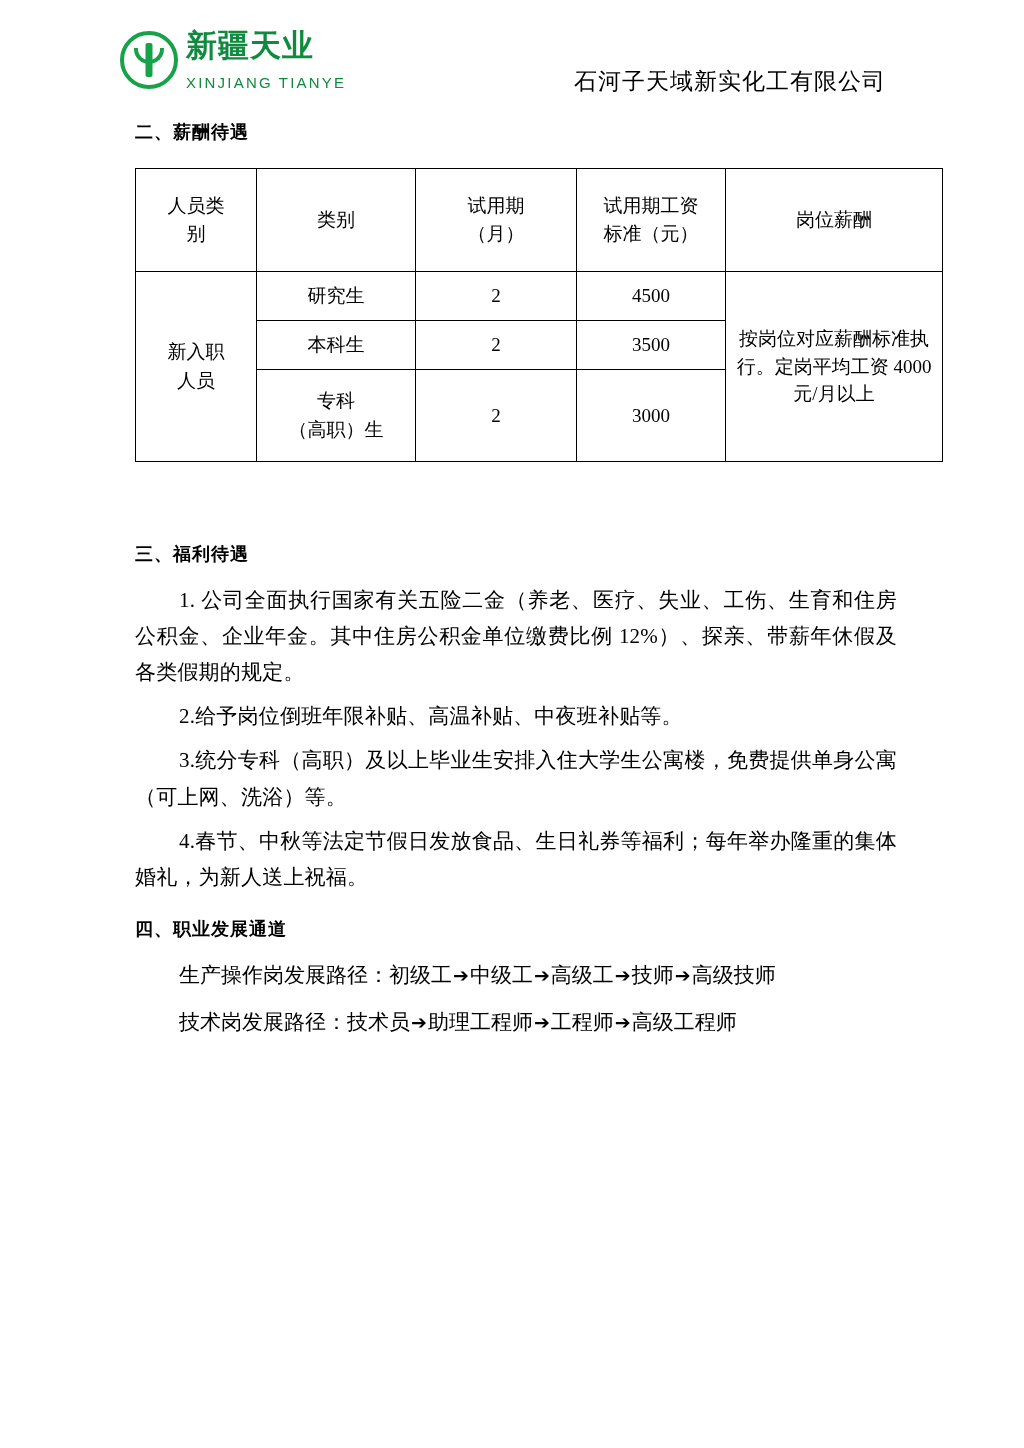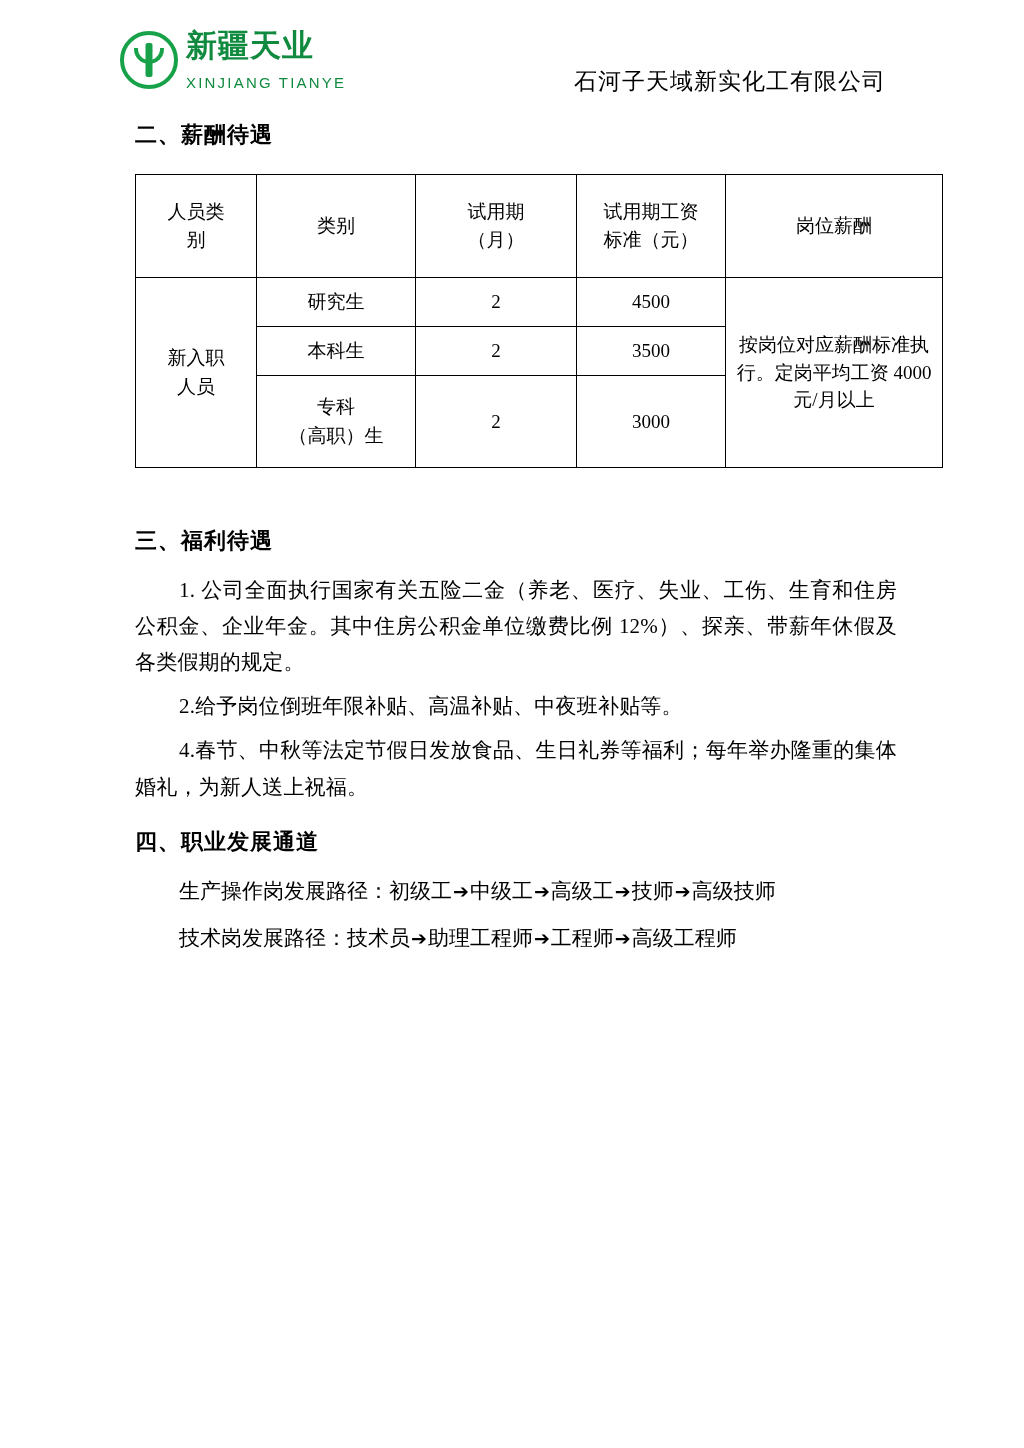--- a/index.html
+++ b/index.html
@@ -102,21 +102,21 @@
   }
 
   
   .content {
     position: absolute;
     top: 120px;
     left: 135px;
     width: 762px;
   }
   h2.section {
-    font-size: 22px;
+    font-size: 18px;
     font-weight: bold;
     margin: 0 0 16px 0;
     letter-spacing: 1px;
   }
   .section-ii { margin-top: 4px; }
 
   
   table.pay-table {
     border-collapse: collapse;
     width: 762px;
@@ -145,21 +145,21 @@
     padding: 12px 10px 10px 12px;
     font-size: 19px;
     line-height: 1.55;
   }
   .two-line {
     display: block;
     line-height: 1.5;
   }
 
   
-  .sec3 { margin-top: 58px; }
+  .sec3 { margin-top: 80px; }
   p.para {
     font-size: 21px;
     line-height: 1.72;
     margin: 0 0 8px 0;
     text-align: justify;
     text-justify: inter-ideograph;
     letter-spacing: 0.2px;
   }
   p.indent { text-indent: 44px; }
   .sec4 { margin-top: 22px; }
@@ -239,20 +239,21 @@
           <td class="c2">2</td>
           <td class="c3">3000</td>
         </tr>
       </tbody>
     </table>
 
     <div class="sec3">
       <h2 class="section">三、福利待遇</h2>
       <p class="para indent">1. 公司全面执行国家有关五险二金（养老、医疗、失业、工伤、生育和住房公积金、企业年金。其中住房公积金单位缴费比例 12%）、探亲、带薪年休假及各类假期的规定。</p>
       <p class="para indent">2.给予岗位倒班年限补贴、高温补贴、中夜班补贴等。</p>
+      <p class="para indent">3.统分专科（高职）及以上毕业生安排入住大学生公寓楼，免费提供单身公寓（可上网、洗浴）等。</p>
       <p class="para indent">4.春节、中秋等法定节假日发放食品、生日礼券等福利；每年举办隆重的集体婚礼，为新人送上祝福。</p>
     </div>
 
     <div class="sec4">
       <h2 class="section">四、职业发展通道</h2>
 
       <p class="path">
         <span>生产操作岗发展路径：</span><span>初级工</span><span class="arrow">➔</span><span>中级工</span><span class="arrow">➔</span><span>高级工</span><span class="arrow">➔</span><span>技师</span><span class="arrow">➔</span><span>高级技师</span>
       </p>
 

